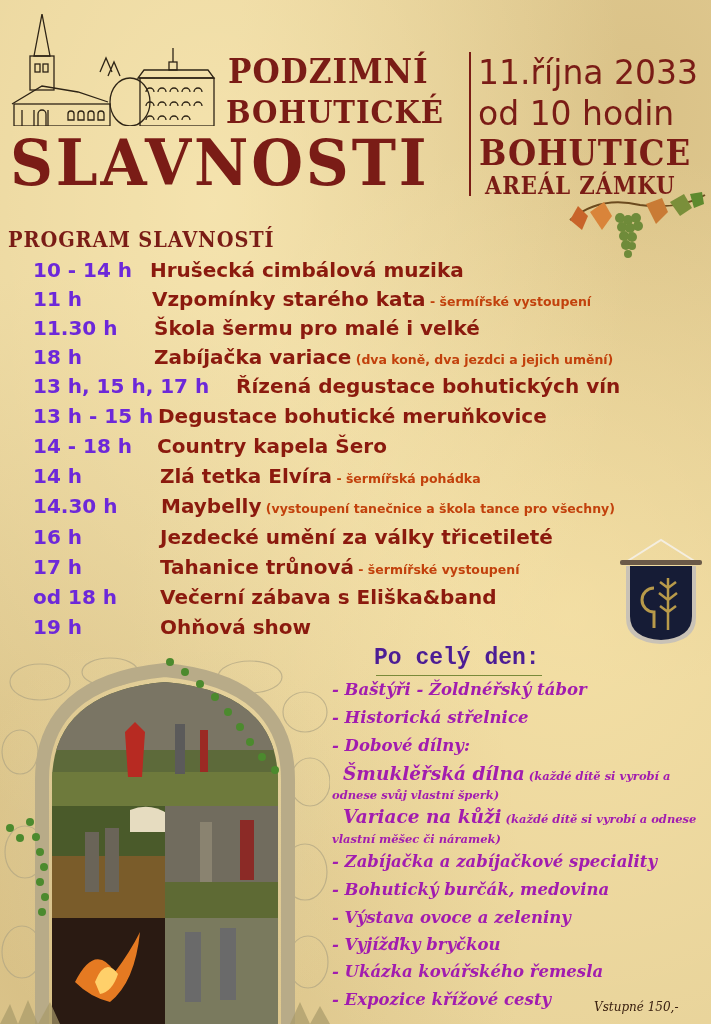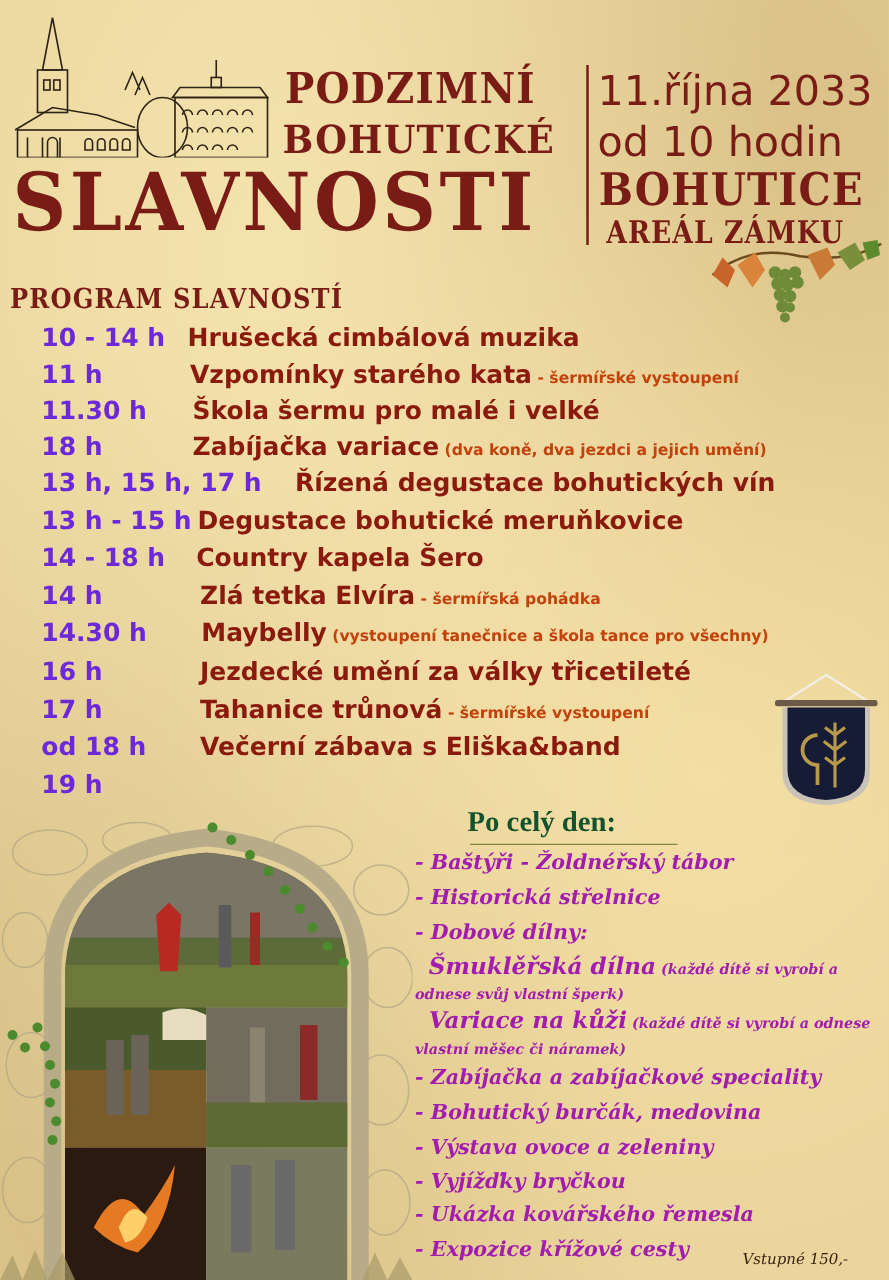--- a/index.html
+++ b/index.html
@@ -36,21 +36,21 @@
   .row .e { position:absolute; font-size:20px; font-weight:bold; color:#8b1a0e; white-space:nowrap; }
   .row .n { font-size:12.5px; font-weight:bold; color:#c2410c; }
 
   
   #banner { left:618px; top:538px; width:86px; height:108px; }
 
   
   #photo { left:0; top:652px; width:330px; height:372px; }
 
   
-  #allday-heading { left:374px; top:645px; font-size:23px; color:#14532d; font-family:Liberation Serif, serif; font-weight:bold; }
+  #allday-heading { left:374px; top:645px; font-size:23px; color:#4c1d95; font-family:Liberation Mono, monospace; font-weight:bold; }
   .ad { position:absolute; left:332px; font-family:"DejaVu Serif", serif; font-style:italic; font-weight:bold; color:#a21caf; font-size:16.5px; white-space:nowrap; }
   .ad .big { font-size:18.5px; }
   .ad .small { font-size:11.5px; }
   #entry { left:594px; top:1000px; font-size:12px; font-style:italic; color:#3a2010; font-family:"DejaVu Serif", serif; }
 </style>
 </head>
 <body>
 
 <svg id="illustration" class="abs" viewBox="0 0 210 112">
   <g fill="none" stroke="#2e2416" stroke-width="1.3">
@@ -151,20 +151,21 @@
 <div class="row" style="top:555px">
   <span class="t">17 h</span>
   <span class="e" style="left:160px"><span>Tahanice trůnová</span><span class="n"> - šermířské vystoupení</span></span>
 </div>
 <div class="row" style="top:585px">
   <span class="t">od 18 h</span>
   <span class="e" style="left:160px"><span>Večerní zábava s Eliška&amp;band</span></span>
 </div>
 <div class="row" style="top:615px">
   <span class="t">19 h</span>
+  <span class="e" style="left:160px"><span>Ohňová show</span></span>
 </div>
 
 <svg id="banner" class="abs" viewBox="0 0 86 108">
   <path d="M8 24 L43 2 L78 24" stroke="#f4eee0" stroke-width="2" fill="none"></path>
   <rect x="2" y="22" width="82" height="5" rx="2" fill="#6b5a48"></rect>
   <path d="M8 28 H78 V80 Q78 104 43 106 Q8 104 8 80 Z" fill="#c9c2b6"></path>
   <path d="M12 28 H74 V78 Q74 100 43 102 Q12 100 12 78 Z" fill="#161c36"></path>
   <path d="M36 50 a12 12 0 1 0 0 24 v16" stroke="#b89a4a" stroke-width="3" fill="none"></path>
   <path d="M50 40 V92 M50 50 l-8 -6 M50 50 l8 -6 M50 62 l-9 -7 M50 62 l9 -7 M50 74 l-8 -6 M50 74 l8 -6" stroke="#b89a4a" stroke-width="2.5" fill="none"></path>
 </svg>

